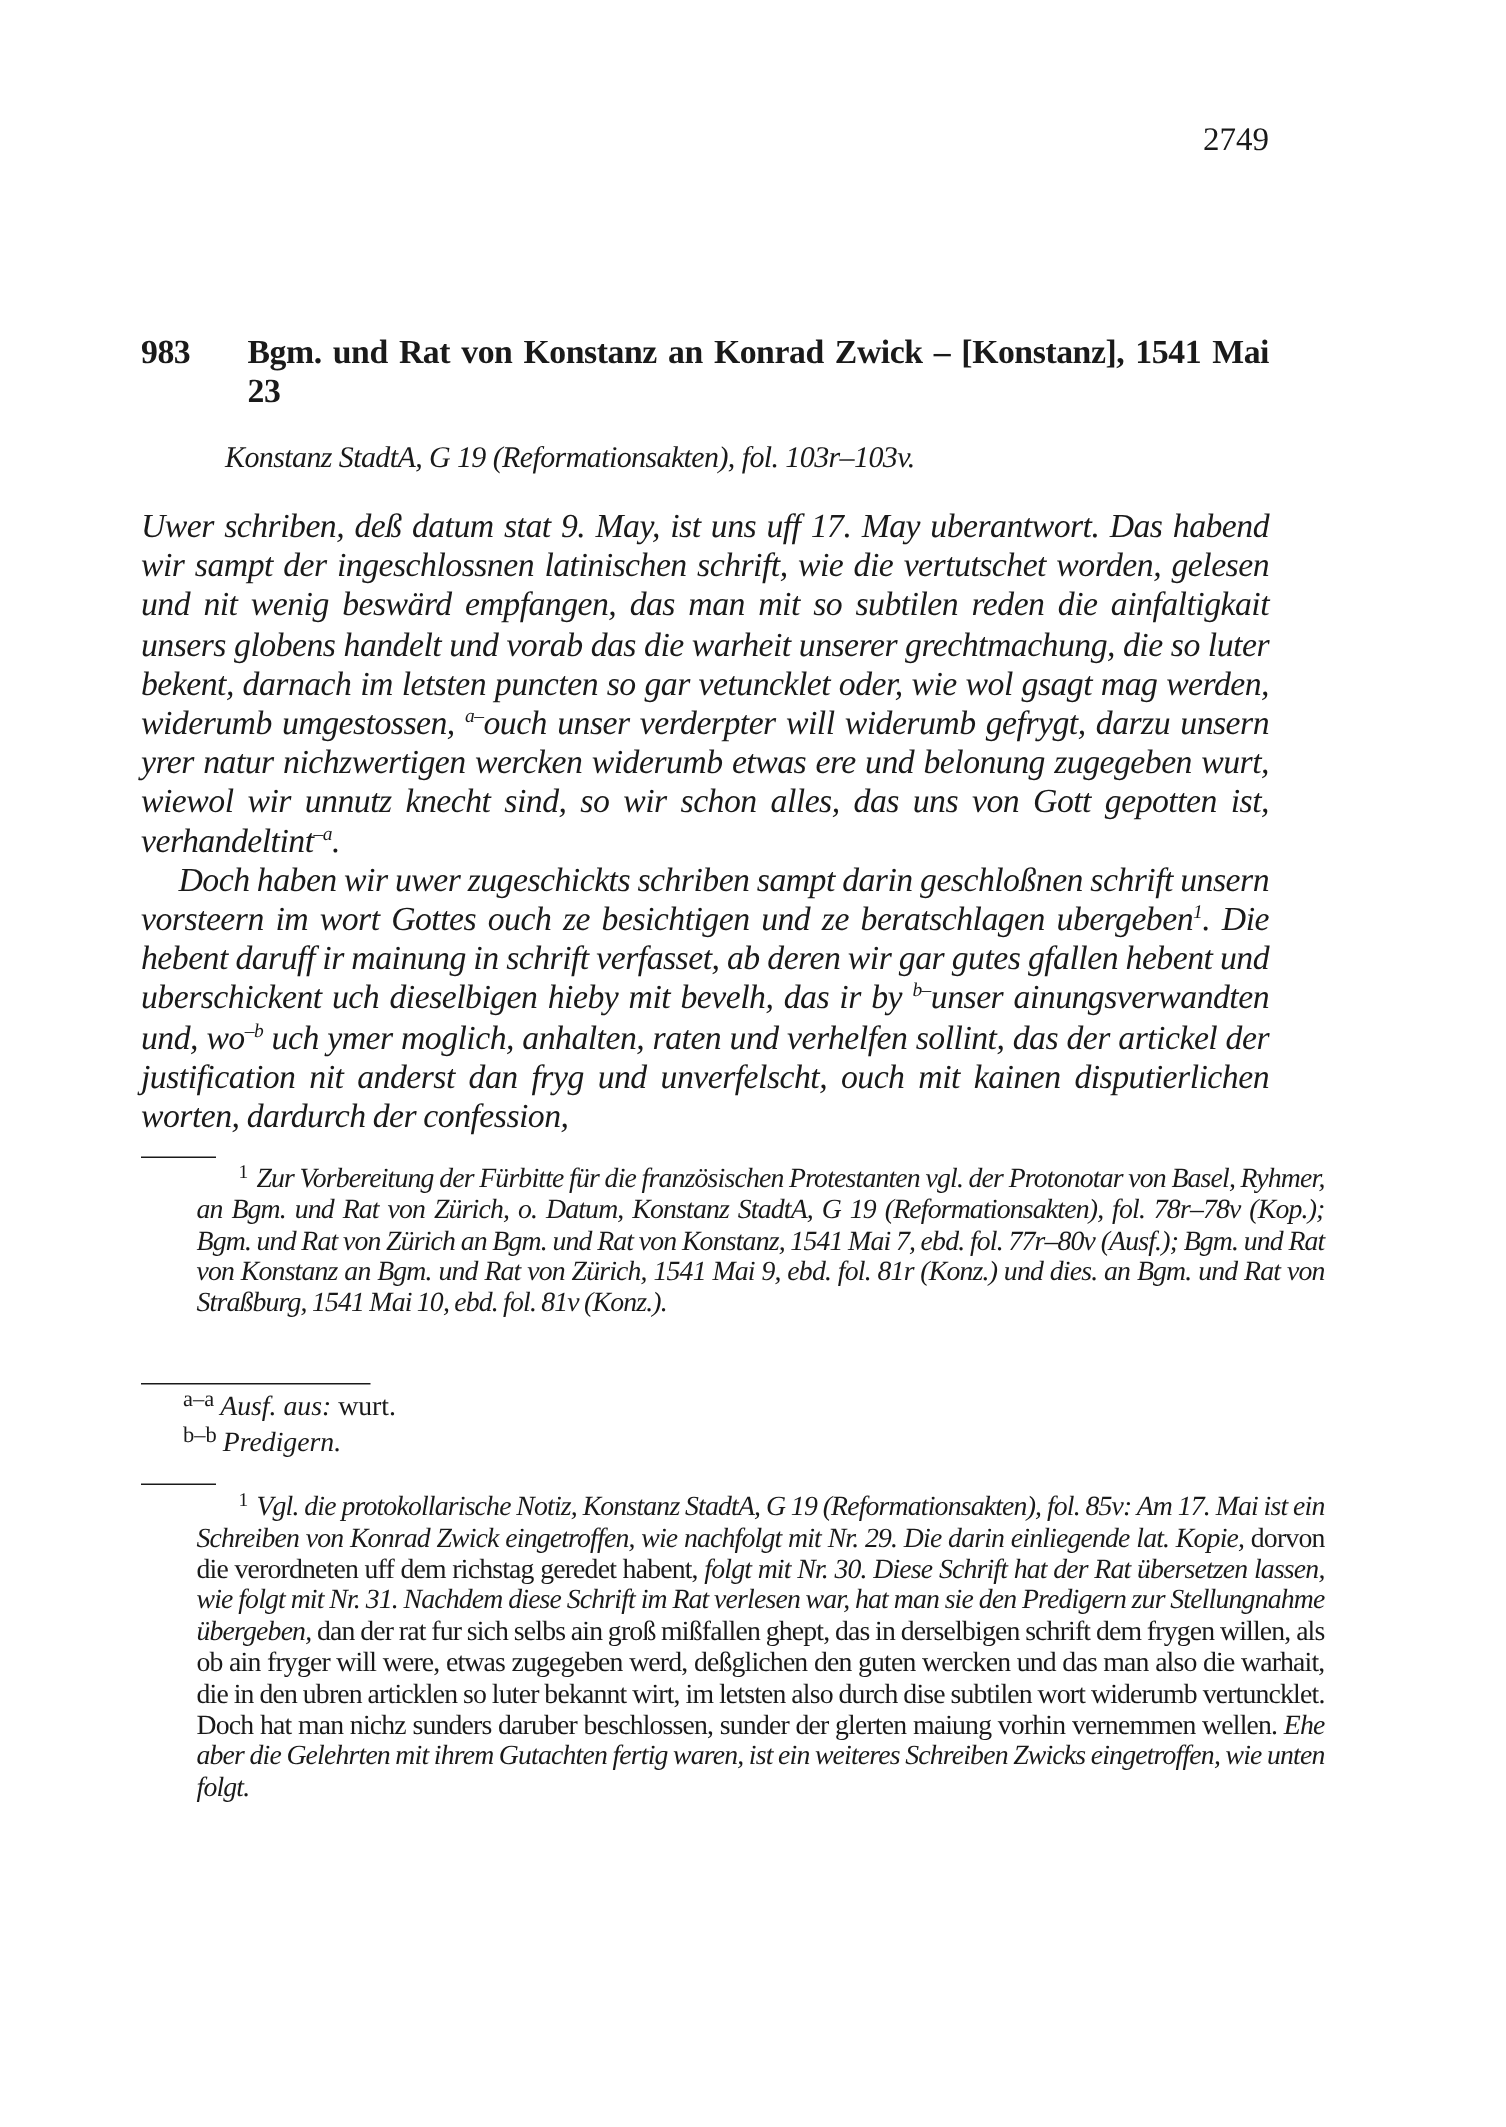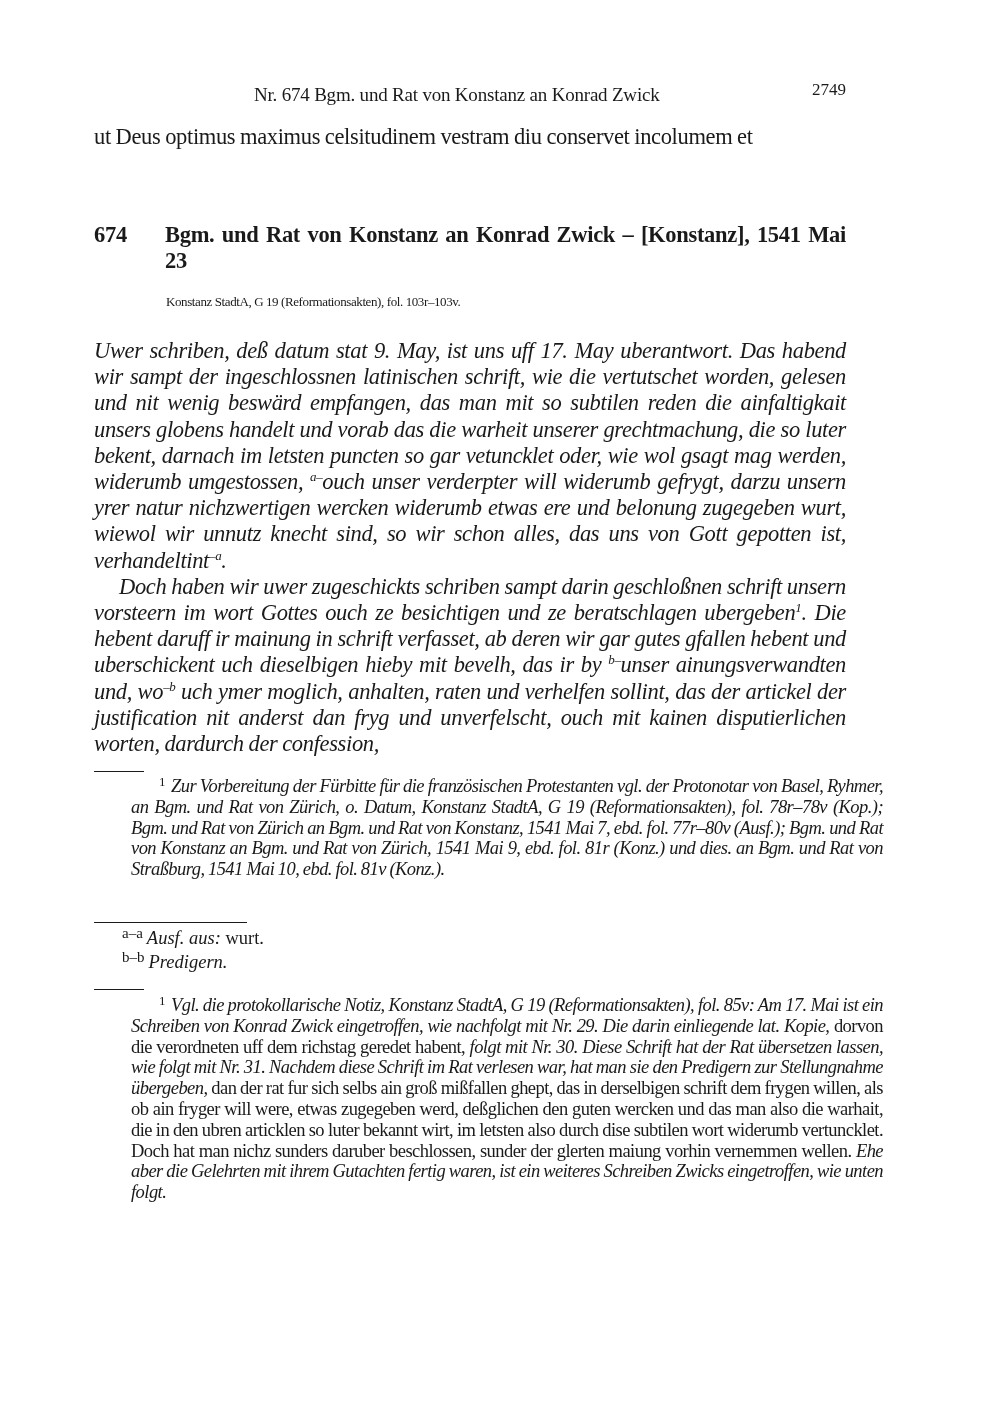--- a/index.html
+++ b/index.html
@@ -6,37 +6,37 @@
   body {
     width: 1004px; height: 1418px; position: relative; overflow: hidden;
     font-family: "Liberation Serif", "DejaVu Serif", serif; color: #1a1a1a;
   }
   .page { position: absolute; left: 94px; top: 0; width: 752px; }
   .running-head {
     position: absolute; top: 80px; left: 0; width: 752px; height: 30px;
     font-size: 19px;
   }
   .running-title { position: absolute; left: 160px; top: 4px; letter-spacing: -0.2px; }
-  .page-number { position: absolute; right: 0; top: 0; font-size: 17px; }
+  .page-number { position: absolute; right: 0; top: 0; font-size: 22px; }
   .body-text {
     font-size: 22.5px; line-height: 26.2px; text-align: justify;
     letter-spacing: -0.35px; word-spacing: -0.5px;
   }
   .body-text p { margin: 0; }
   .indent { text-indent: 25px; }
   .sup { font-size: 13px; vertical-align: 8px; line-height: 0; }
   .intro { position: absolute; top: 124px; left: 0; width: 752px; }
   .heading {
     position: absolute; top: 222px; left: 0; width: 752px;
     font-size: 22.5px; font-weight: bold; line-height: 26px; letter-spacing: -0.3px;
   }
   .heading .num { position: absolute; left: 0; top: 0; }
   .heading .title { margin-left: 71px; text-align: justify; }
   .source {
-    position: absolute; top: 294px; left: 72px; font-size: 13px; 
+    position: absolute; top: 294px; left: 56px; font-size: 20px; font-style: italic;
     letter-spacing: -0.4px;
   }
   .main-text { position: absolute; top: 338px; left: 0; width: 752px; font-style: italic; }
   .rule { position: absolute; left: 0; height: 1px; background: #1a1a1a; }
   .fn {
     position: absolute; left: 0; width: 752px;
     font-size: 18.5px; line-height: 20.8px; text-align: justify;
     letter-spacing: -0.55px; word-spacing: -0.6px; margin-left: 37px;
   }
   .fn p { margin: 0; }
@@ -45,30 +45,28 @@
   .fn-indent { text-indent: 28px; }
   .crit { position: absolute; left: 28px; font-size: 18.5px; line-height: 24px; }
   .crit .mark { font-size: 15px; vertical-align: 6px; line-height: 0; margin-right: 4px; }
 </style>
 </head>
 <body>
 
 <div class="page">
 
   <div class="running-head">
-    <span class="running-title">Nr. 674 Bgm. und Rat von Konstanz an Konrad Zwick</span>
     <span class="page-number">2749</span>
   </div>
 
   <div class="intro body-text">
-    <p>ut Deus optimus maximus celsitudinem vestram diu conservet incolumem et</p>
   </div>
 
   <div class="heading">
-    <span class="num">674</span>
+    <span class="num">983</span>
     <div class="title">Bgm. und Rat von Konstanz an Konrad Zwick – [Konstanz], 1541 Mai 23</div>
   </div>
 
   <div class="source">Konstanz StadtA, G 19 (Reformationsakten), fol. 103r–103v.</div>
 
   <div class="main-text body-text">
     <p><span>Uwer schriben, deß datum stat 9. May, ist uns uff 17. May uberantwort. Das habend wir sampt der ingeschlossnen latinischen schrift, wie die vertutschet worden, gelesen und nit wenig beswärd empfangen, das man mit so subtilen reden die ainfaltigkait unsers globens handelt und vorab das die warheit unserer grechtmachung, die so luter bekent, darnach im letsten puncten so gar vetuncklet oder, wie wol gsagt mag werden, widerumb umgestossen, </span><span class="sup">a–</span><span>ouch unser verderpter will widerumb gefrygt, darzu unsern yrer natur nichzwertigen wercken widerumb etwas ere und belonung zugegeben wurt, wiewol wir unnutz knecht sind, so wir schon alles, das uns von Gott gepotten ist, verhandeltint</span><span class="sup">–a</span><span>.</span></p>
     <p class="indent"><span>Doch haben wir uwer zugeschickts schriben sampt darin geschloßnen schrift unsern vorsteern im wort Gottes ouch ze besichtigen und ze beratschlagen ubergeben</span><span class="sup">1</span><span>. Die hebent daruff ir mainung in schrift verfasset, ab deren wir gar gutes gfallen hebent und uberschickent uch dieselbigen hieby mit bevelh, das ir by </span><span class="sup">b–</span><span>unser ainungsverwandten und, wo</span><span class="sup">–b</span><span> uch ymer moglich, anhalten, raten und verhelfen sollint, das der artickel der justification nit anderst dan fryg und unverfelscht, ouch mit kainen disputierlichen worten, dardurch der confession,</span></p>
   </div>
 

